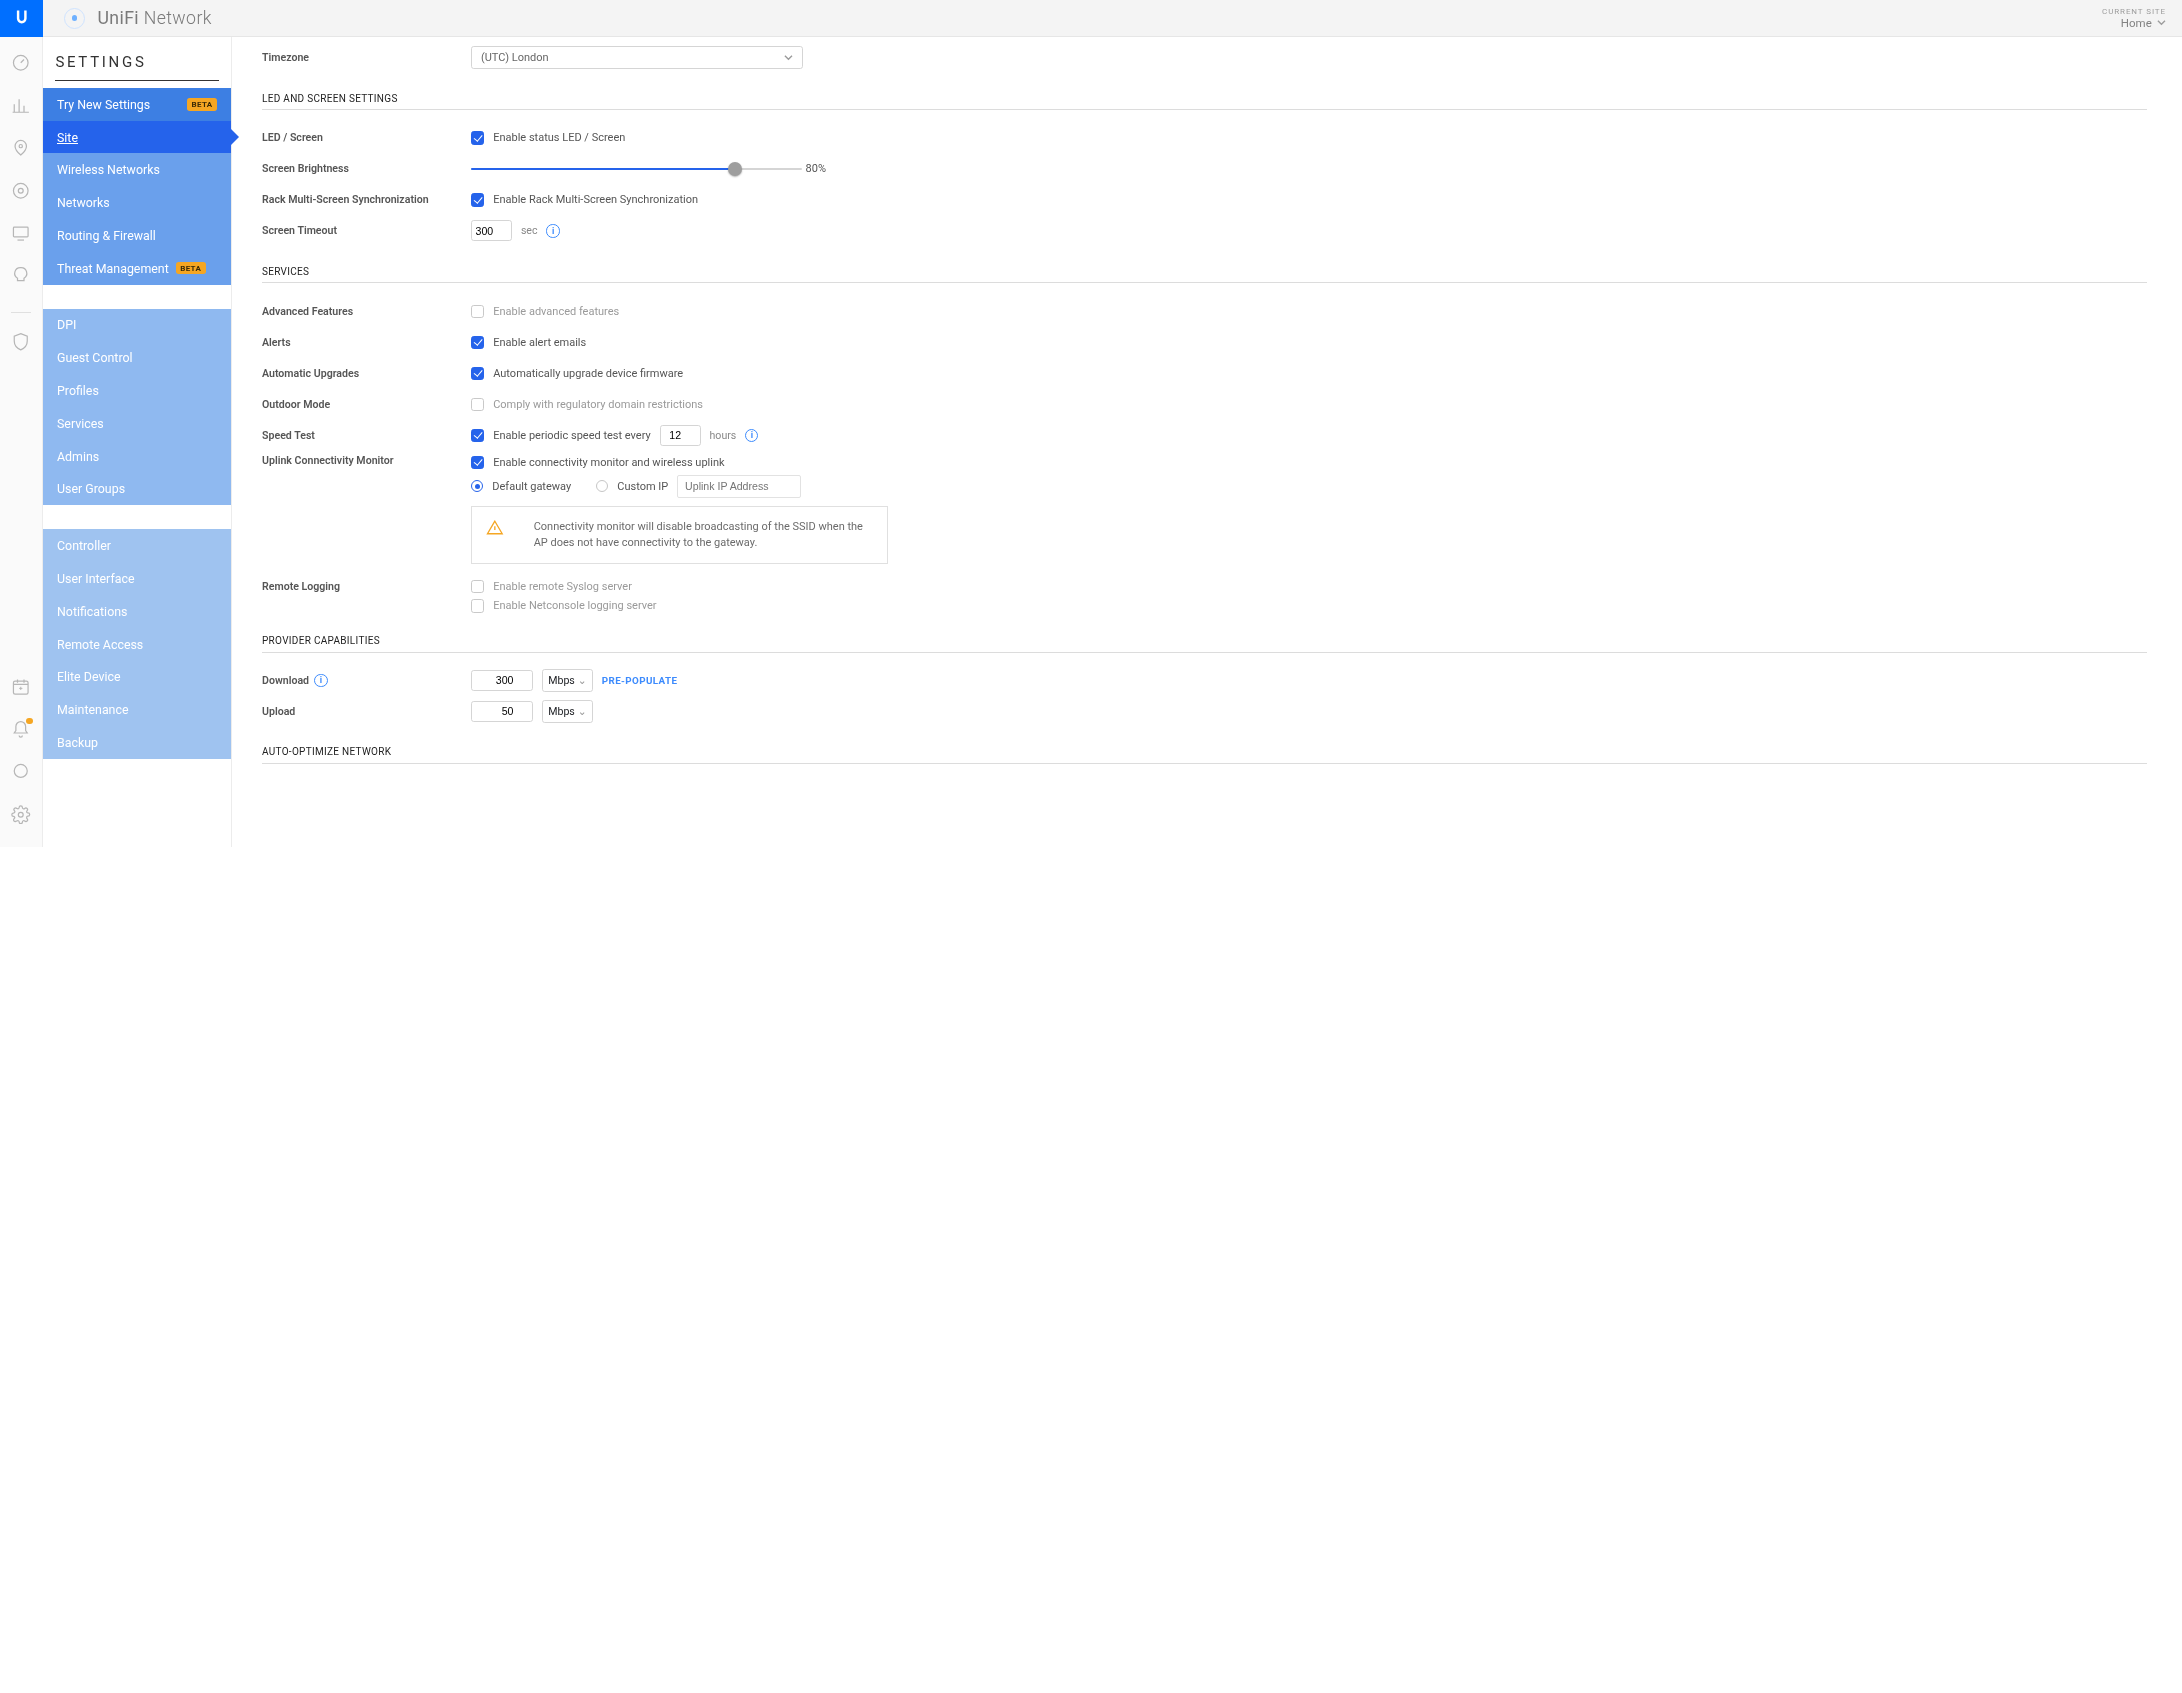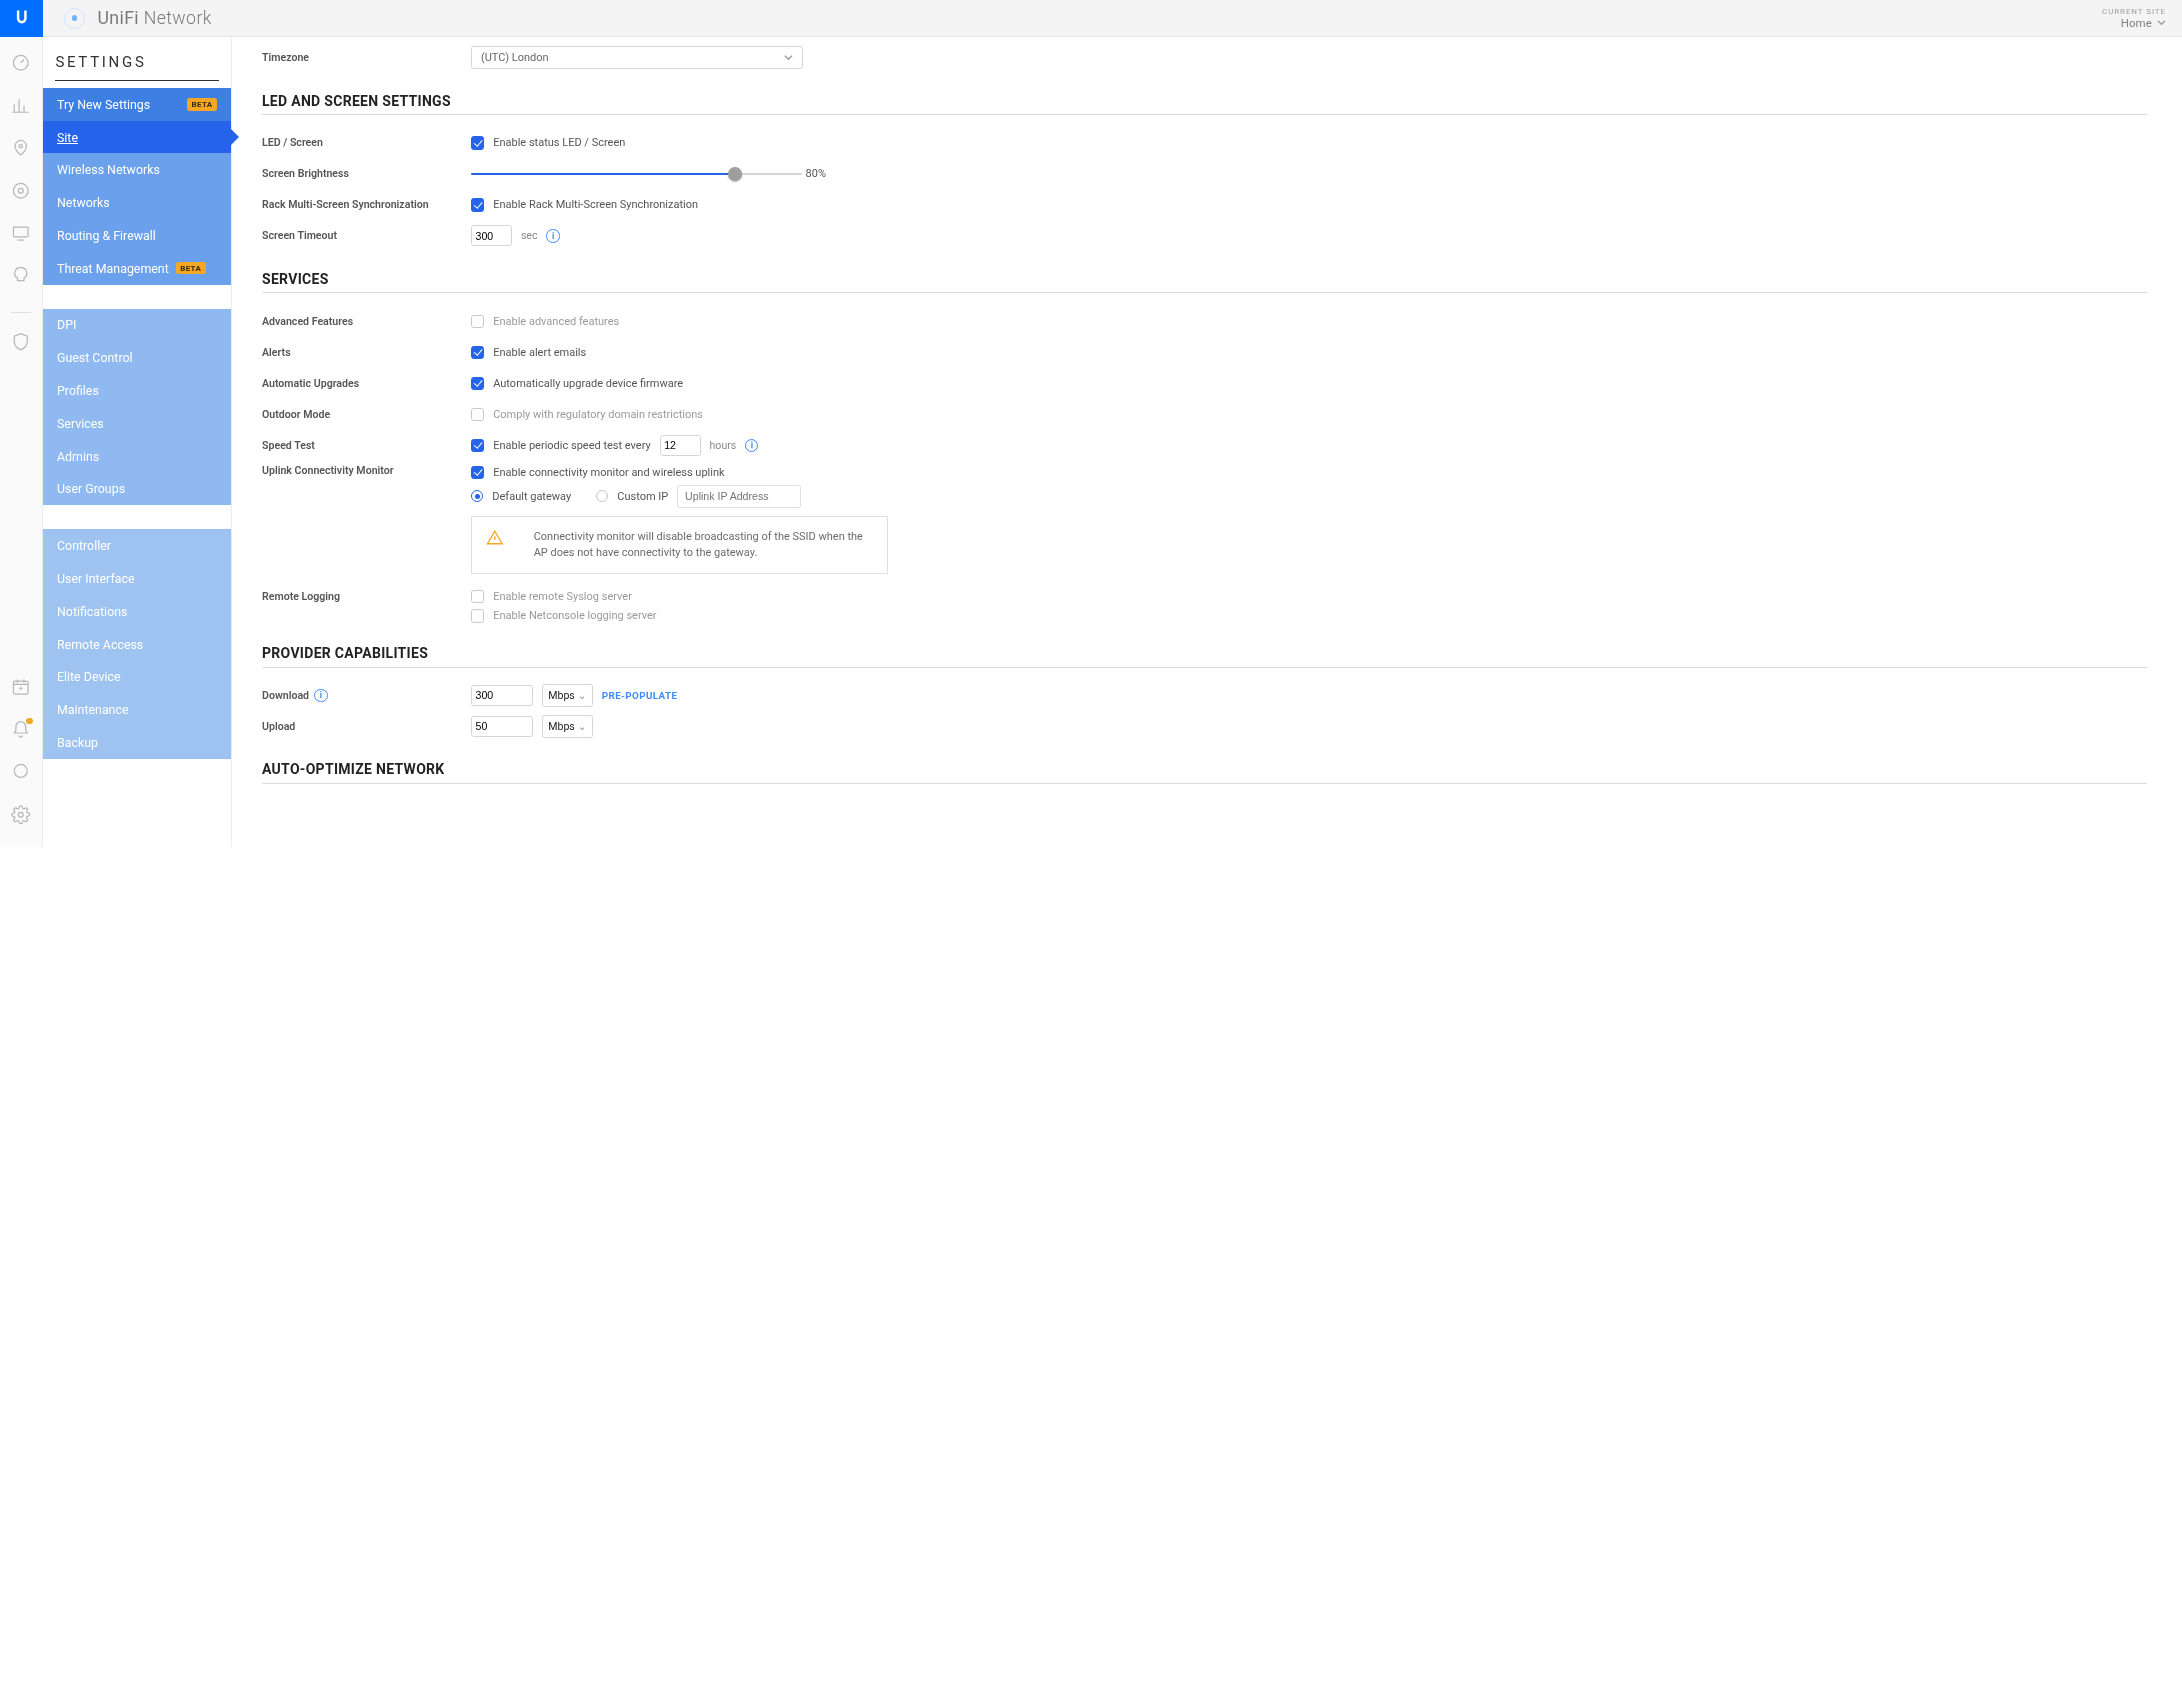--- a/index.html
+++ b/index.html
@@ -62,39 +62,39 @@
 .nav-group-b .nav-item { background:#8fb9f0; }
 .nav-group-c .nav-item { background:#9fc3f0; }
 .beta-badge {
   background:#f5a623; color:#3a2a07; font-size:8px; font-weight:700;
   padding:1.8px 4.4px; border-radius:2.7px; letter-spacing:0.4px;
 }
 .beta-badge.ml { margin-left:auto; }
 
 .content { flex:1; padding: 0 35px 21px 30px; overflow-y:auto; }
 .section-h {
-  font-size: 14px; font-weight: 700; letter-spacing: 0.3px; color:#222;
+  font-size: 10px; font-weight: 400; letter-spacing: 0.3px; color:#222;
   border-bottom:0.9px solid #dcdcdc; padding-bottom:5.3px; margin-top:19.5px; margin-bottom:12.4px;
   text-transform: uppercase;
 }
 .row { display:flex; align-items:center; min-height: 31px; }
 .row .label { width: 209px; font-size:10.6px; color:#555; font-weight:600; }
 .row .ctrl { display:flex; align-items:center; gap:8.9px; flex-wrap:wrap; }
 .row.tall { align-items:flex-start; }
 .row.tall .label { padding-top:3.5px; }
 .chk { width:13.3px; height:13.3px; border-radius:2.7px; border:0.9px solid #c9c9c9; background:#fff; display:inline-flex; align-items:center; justify-content:center; cursor:pointer; flex-shrink:0;}
 .chk.checked { background:#2563eb; border-color:#2563eb; }
 .chk.checked::after { content:""; width:4.4px; height:7px; border:solid #fff; border-width:0 1.8px 1.8px 0; transform:rotate(40deg) translateY(-0.9px); }
 .ctrl-text { font-size:11px; color:#555; }
 .ctrl-text.muted { color:#9a9a9a; }
 .radio { width:12.4px; height:12.4px; border-radius:50%; border:1.8px solid #c6c6c6; background:#fff; display:inline-block; position:relative; cursor:pointer; }
 .radio.checked { border-color:#2563eb; }
 .radio.checked::after { content:""; position:absolute; inset:2.7px; border-radius:50%; background:#2563eb; }
 .info-ico { width:13.3px; height:13.3px; border:1.3px solid #3d8bfd; border-radius:50%; display:inline-flex; align-items:center; justify-content:center; color:#3d8bfd; font-size:8.9px; font-weight:700; cursor:help;}
-.num-input { width:41px; height:21px; border:0.9px solid #d5d5d5; border-radius:2.7px; font-size:10.6px; padding:0 3.5px; }
+.num-input { width:41px; height:21px; border:0.9px solid #d5d5d5; border-radius:2.7px; font-size:10.6px; padding:0 3.5px;text-align:right; }
 .num-input.w60 { width:62px; }
 .sel-input { width:51px; height:23px; border:0.9px solid #d5d5d5; border-radius:2.7px; font-size:10.6px; padding:0 5.3px; display:inline-flex; align-items:center; justify-content:space-between; cursor:pointer;}
 .sel-chev { color:#9a9a9a; }
 .unit-text { font-size:10.6px; color:#888; }
 .link-text { font-size:9.8px; color:#3d8bfd; font-weight:700; letter-spacing:0.4px; cursor:pointer; }
 .disabled-input { width:124px; height:23px; border:0.9px solid #e2e2e2; border-radius:2px; background:#fff; font-size:10.6px; padding:0 7px; color:#cfcfcf; }
 .drop { height:23px; border:0.9px solid #d5d5d5; border-radius:2.7px; font-size:11px; padding:0 8.9px; display:flex; align-items:center; justify-content:space-between; cursor:pointer; min-width:332px; color:#666;}
 .slider-wrap { display:flex; align-items:center; gap:4px; width:355px; }
 .slider-track { flex:1; height:2.7px; background:#d5d5d5; border-radius:1.8px; position:relative; }
 .slider-fill { position:absolute; left:0; top:0; bottom:0; background:#2563eb; border-radius:1.8px; width:80%; }

